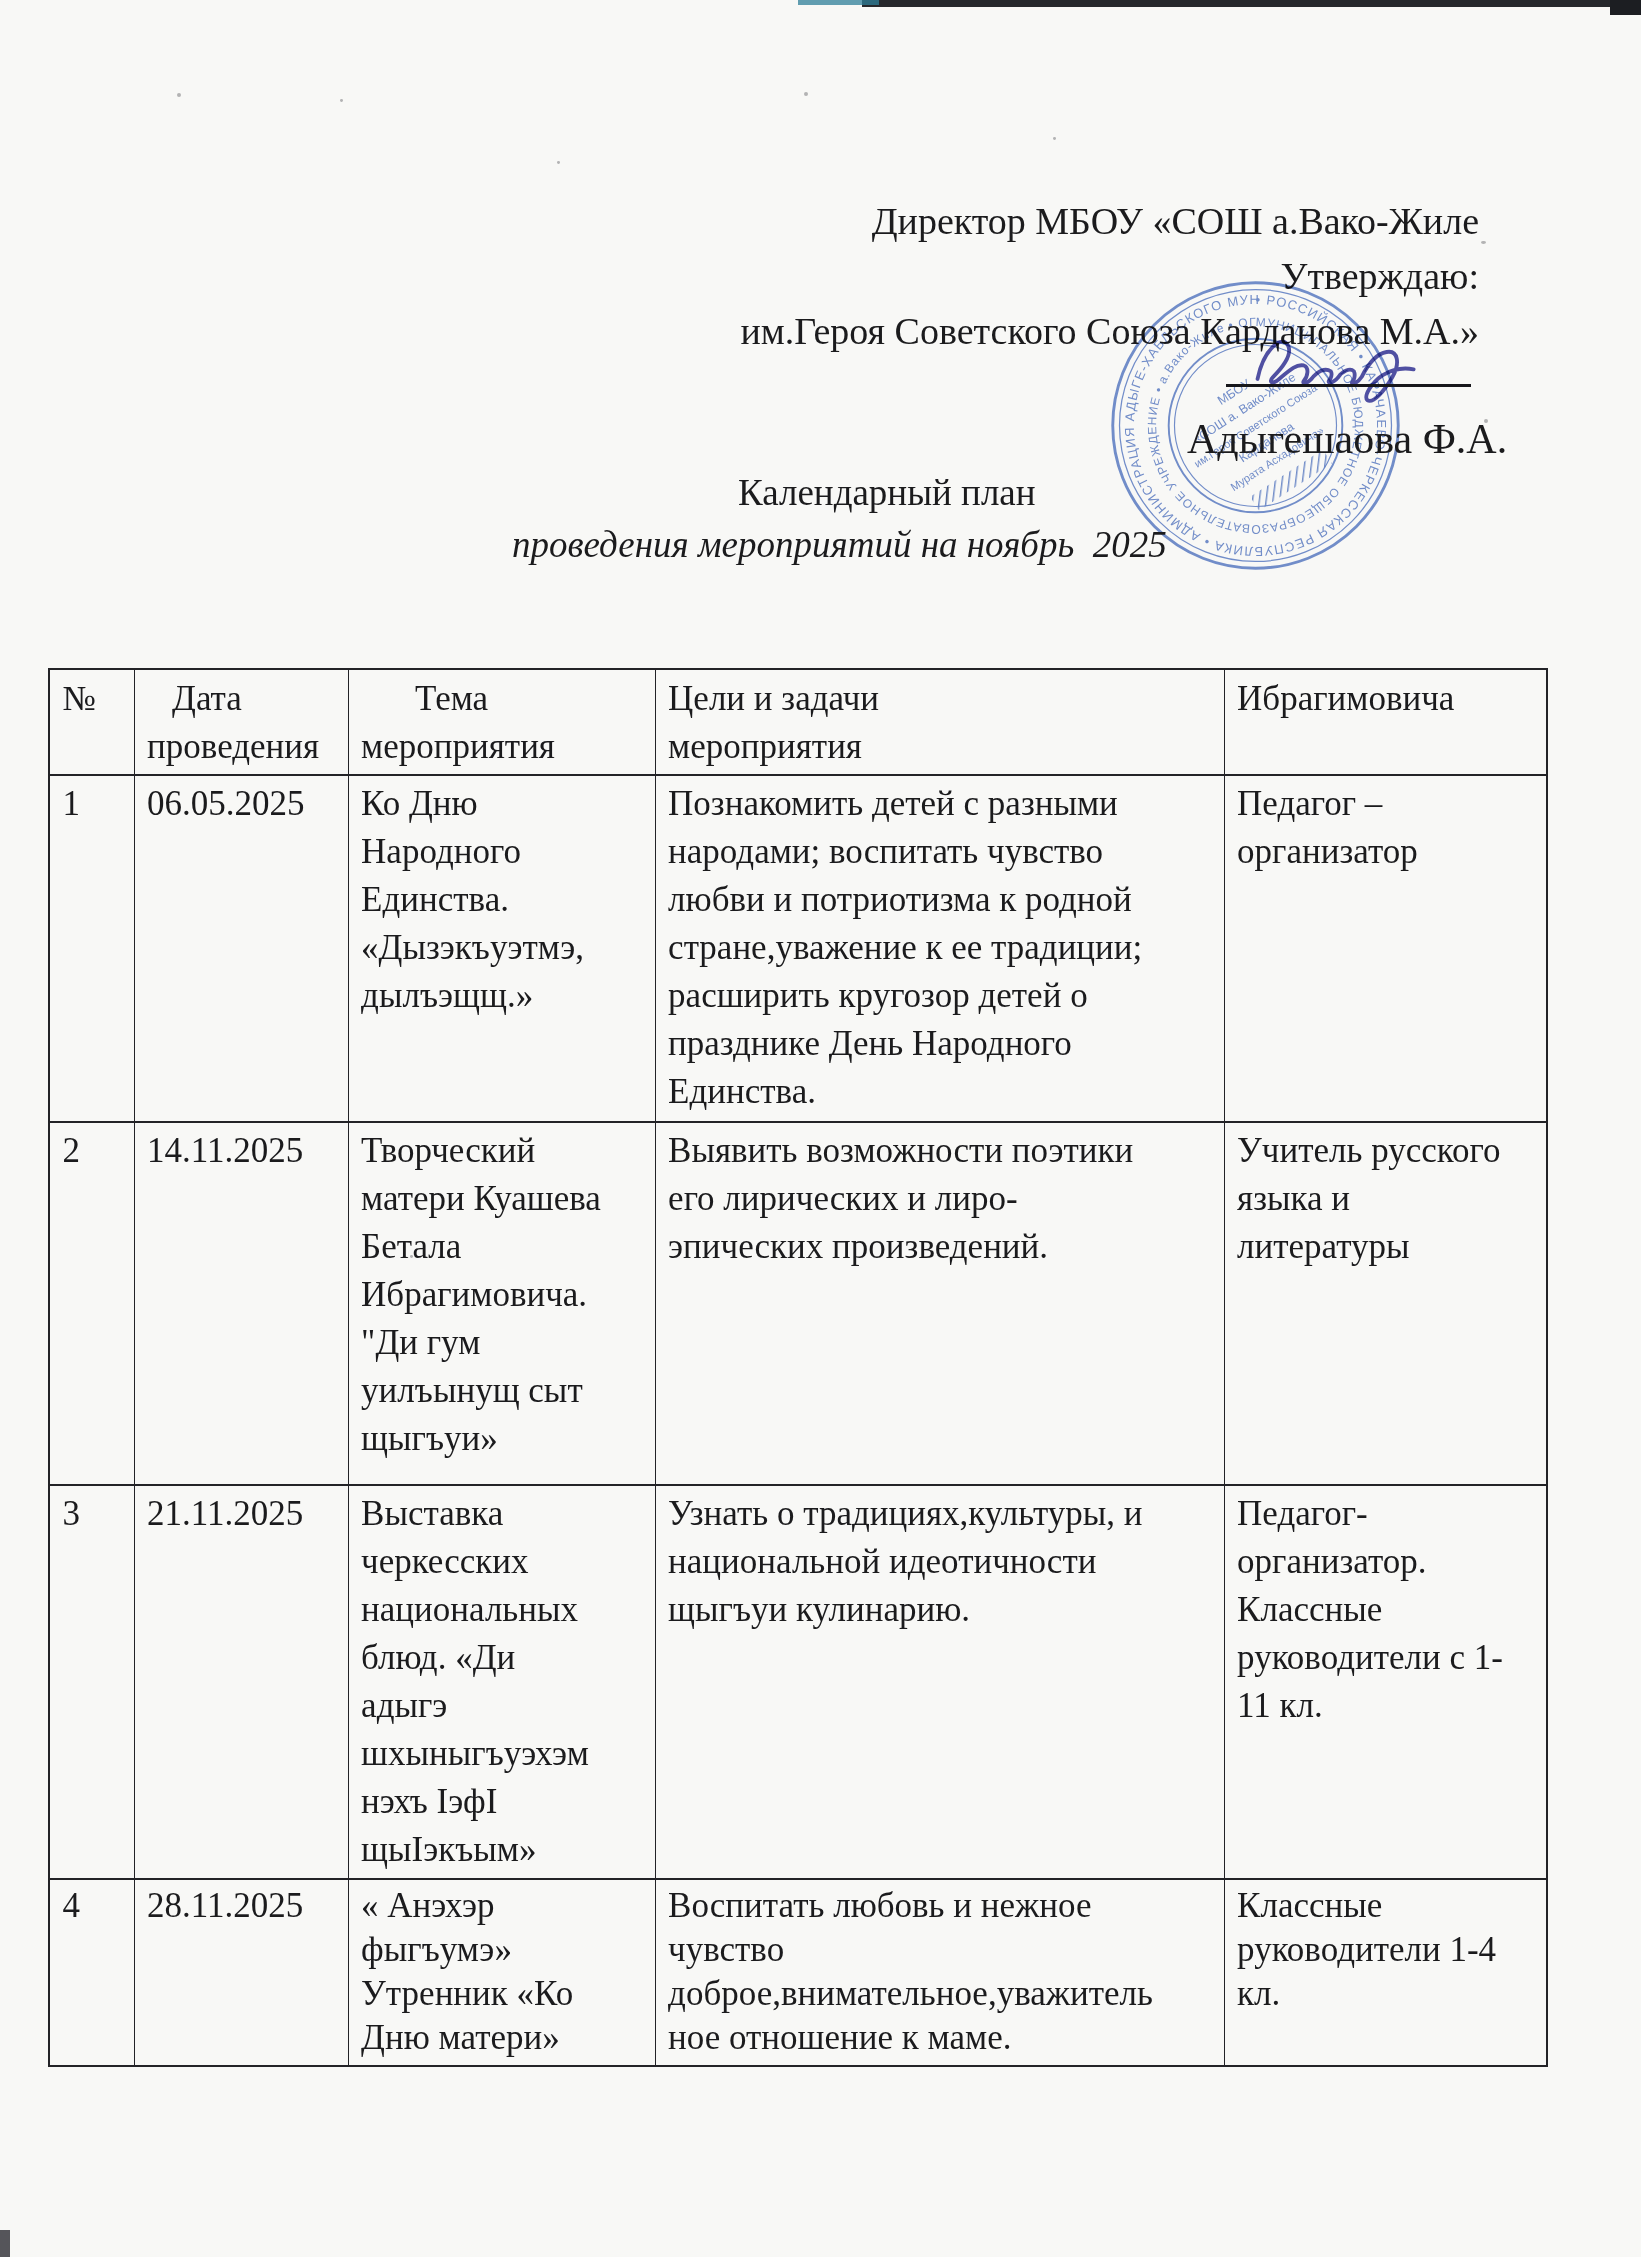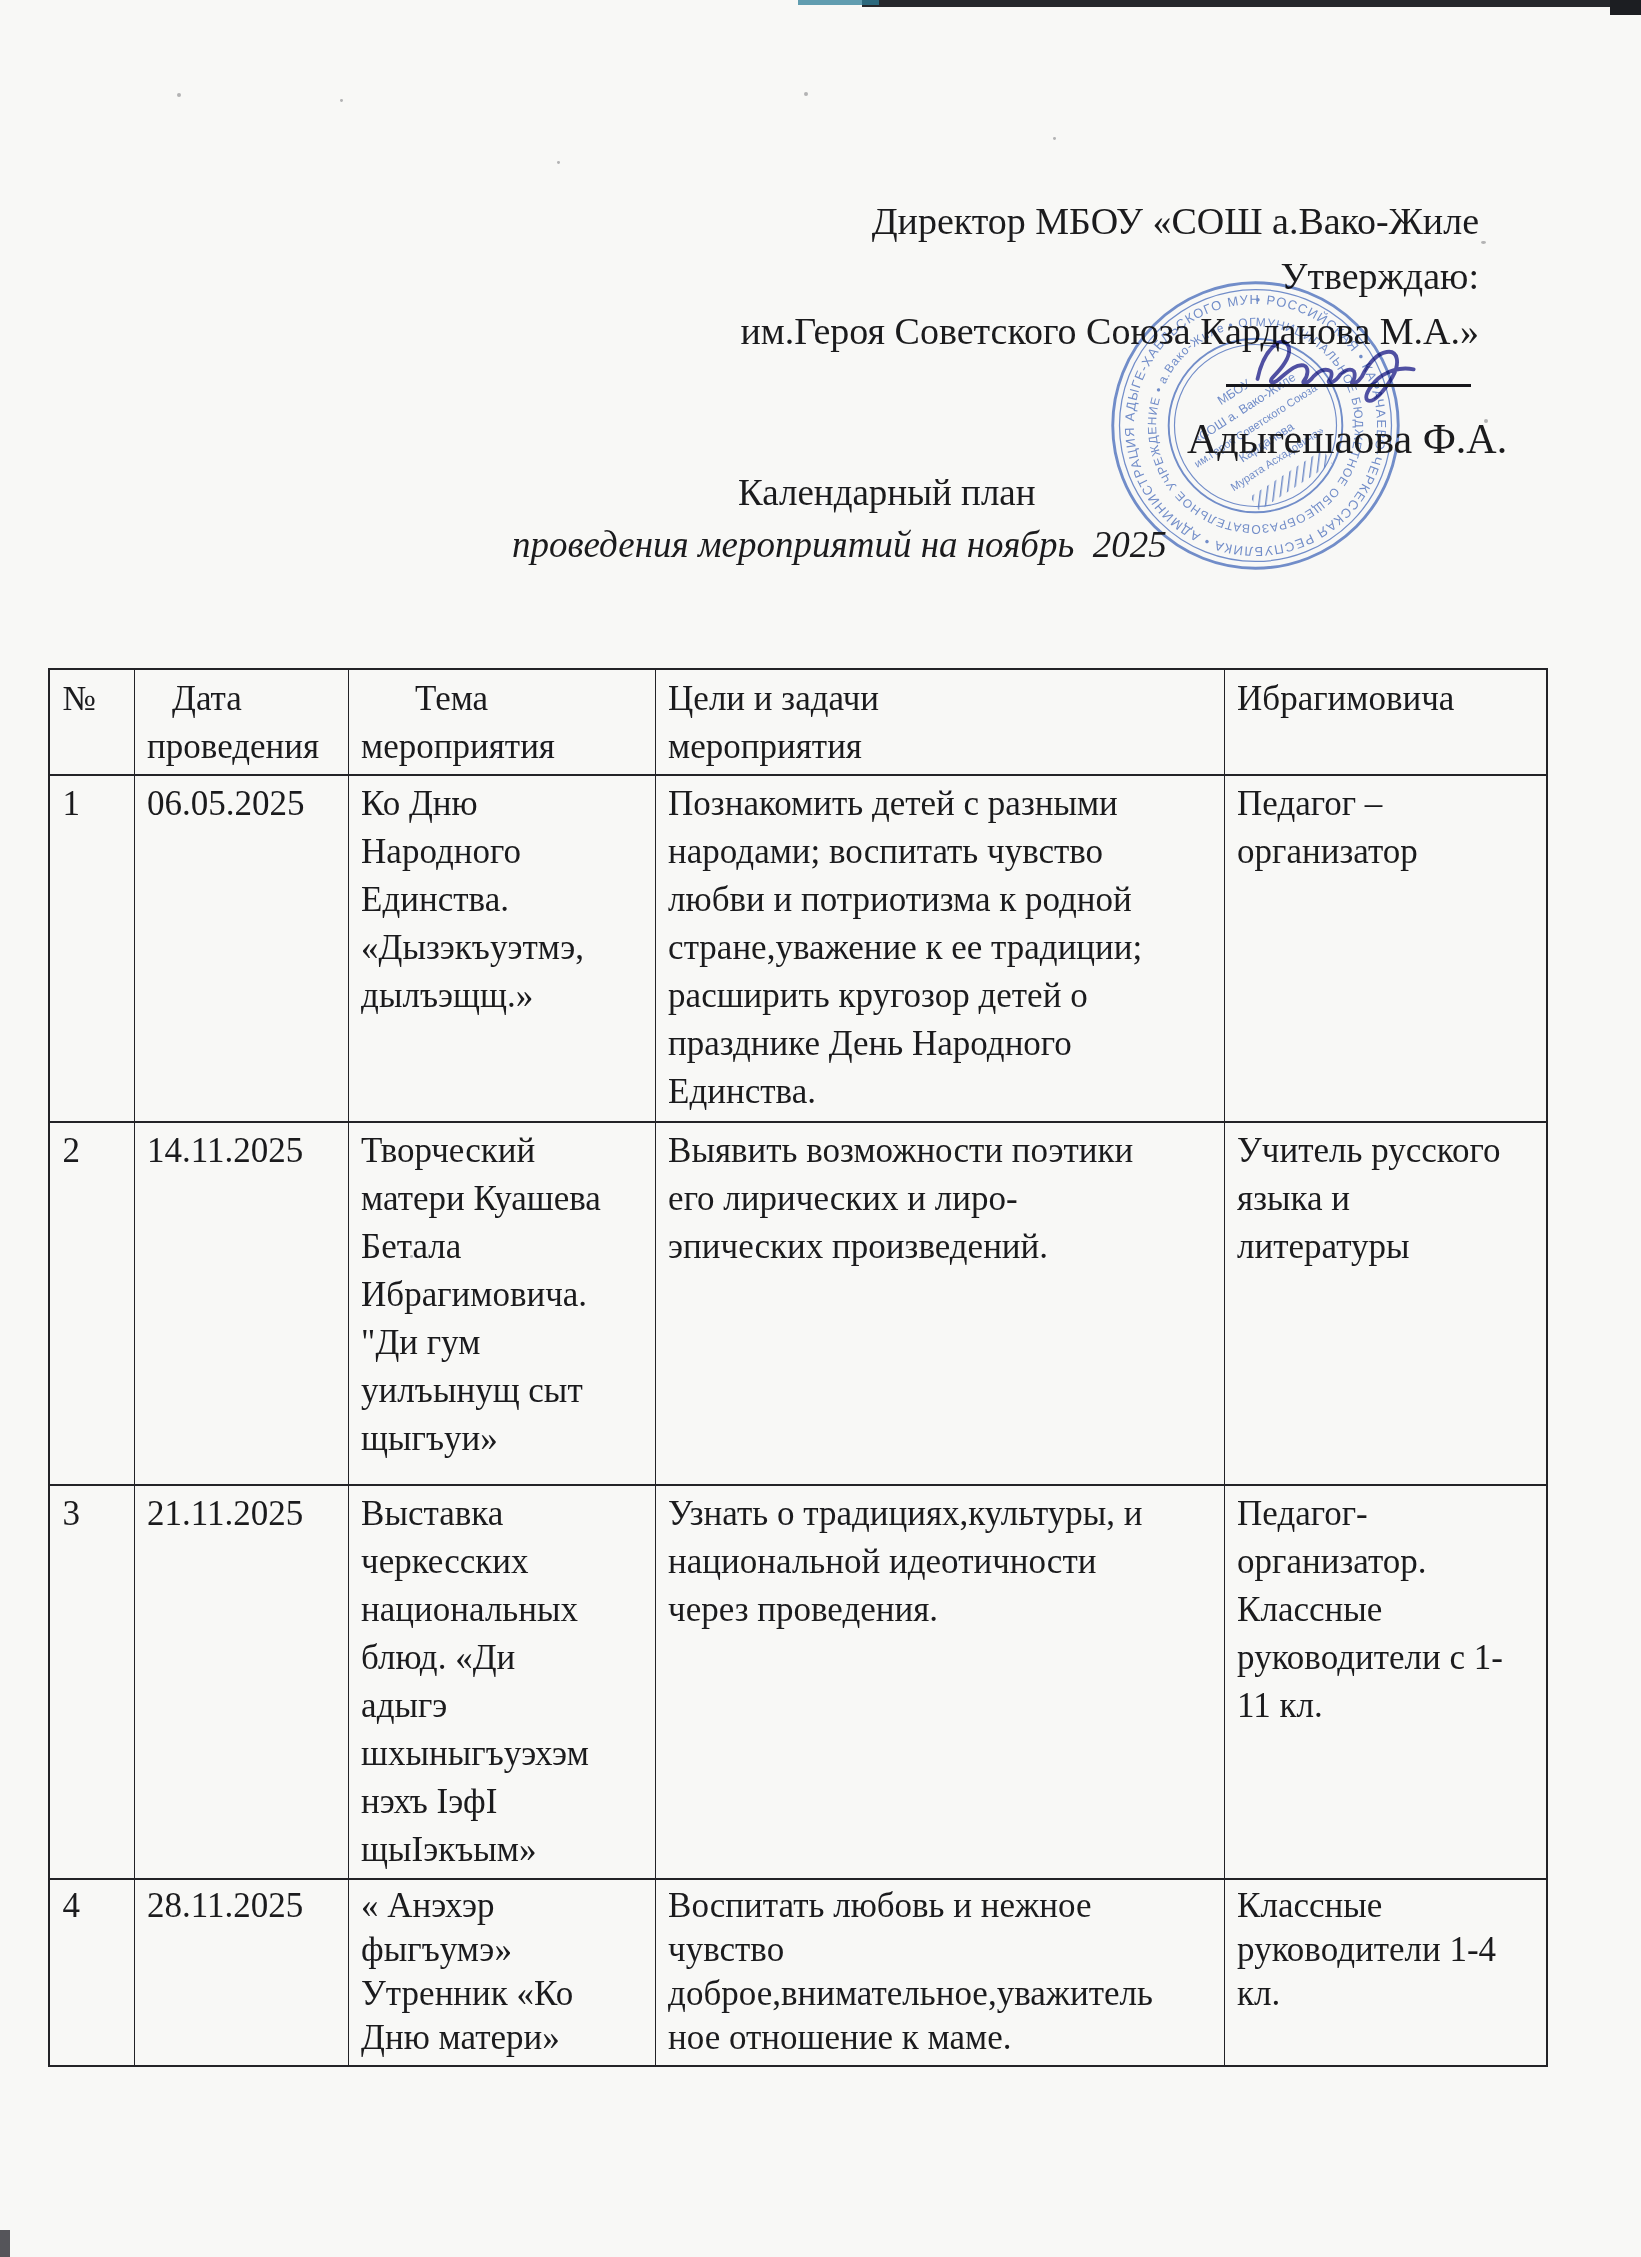--- a/index.html
+++ b/index.html
@@ -179,21 +179,21 @@
         <td>Выставка
 черкесских
 национальных
 блюд. «Ди
 адыгэ
 шхыныгъуэхэм
 нэхъ IэфI
 щыIэкъым»</td>
         <td>Узнать о традициях,культуры, и
 национальной идеотичности
-через проведения.</td>
+щыгъуи кулинарию.</td>
         <td>Педагог-
 организатор.
 Классные
 руководители с 1-
 11 кл.</td>
       </tr>
       <tr class="h-r4">
         <td>4</td>
         <td>28.11.2025</td>
         <td>« Анэхэр

